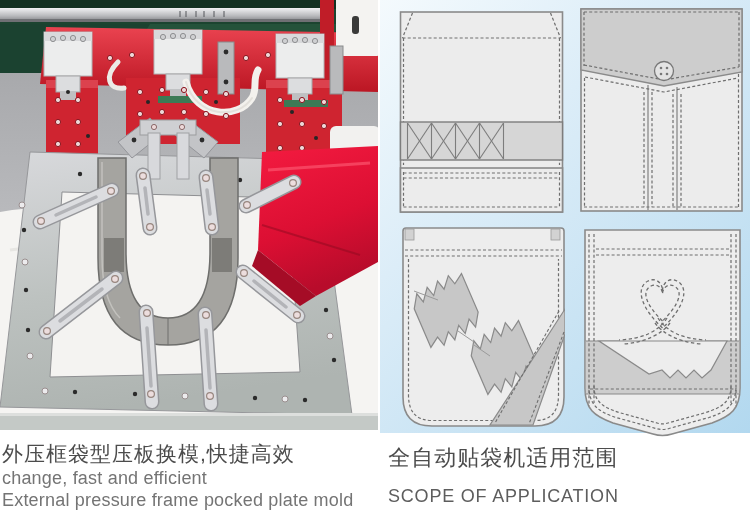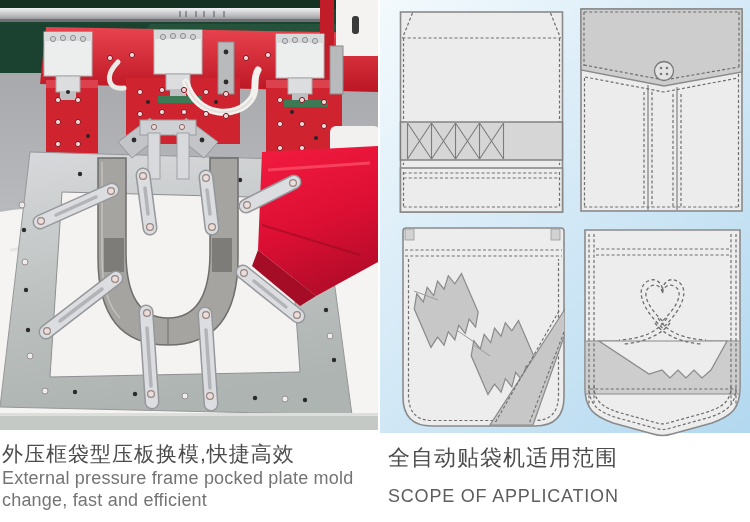--- a/index.html
+++ b/index.html
@@ -13,21 +13,21 @@
   .diag{position:absolute;}
   #diag1{left:18px;top:11px;width:167px;height:202px;}
   #diag2{left:200px;top:8px;width:163px;height:204px;}
   #diag3{left:22px;top:227px;width:163px;height:201px;}
   #diag4{left:203px;top:228px;width:159px;height:210px;}
   
   .caption{position:absolute;white-space:nowrap;}
   #cap-left{left:2px;top:440px;}
   #cap-right{left:388px;top:444px;}
   .cap-zh{font-size:21px;line-height:27px;color:#4c4c4c;letter-spacing:1px;}
-  #cap-right .cap-zh{font-size:22px;}
+  #cap-right .cap-zh{font-size:22px;text-align:center;}
   .cap-en{font-size:18px;line-height:22px;color:#747474;letter-spacing:0.2px;}
   #cap-right .cap-en{color:#5d5d5d;letter-spacing:0.8px;margin-top:14px;}
   svg{display:block;}
 </style>
 </head>
 <body>
 
 <div id="stage">
 
   <div id="photo">
@@ -422,21 +422,21 @@
           <path d="M87,95 C79,106 63,114 41,116"></path>
           <path d="M75,90 C83,103 99,111 123,112"></path>
           <path d="M72,95 C80,106 96,114 118,116"></path>
         </g>
       </svg>
     </div>
   </div>
 
   <div class="caption" id="cap-left">
     <div class="cap-zh">外压框袋型压板换模,快捷高效</div>
+    <div class="cap-en">change, fast and efficient</div>
     <div class="cap-en">External pressure frame pocked plate mold</div>
-    <div class="cap-en">change, fast and efficient</div>
   </div>
   <div class="caption" id="cap-right">
     <div class="cap-zh">全自动贴袋机适用范围</div>
     <div class="cap-en">SCOPE OF APPLICATION</div>
   </div>
 
 </div>
 
 </body></html>

